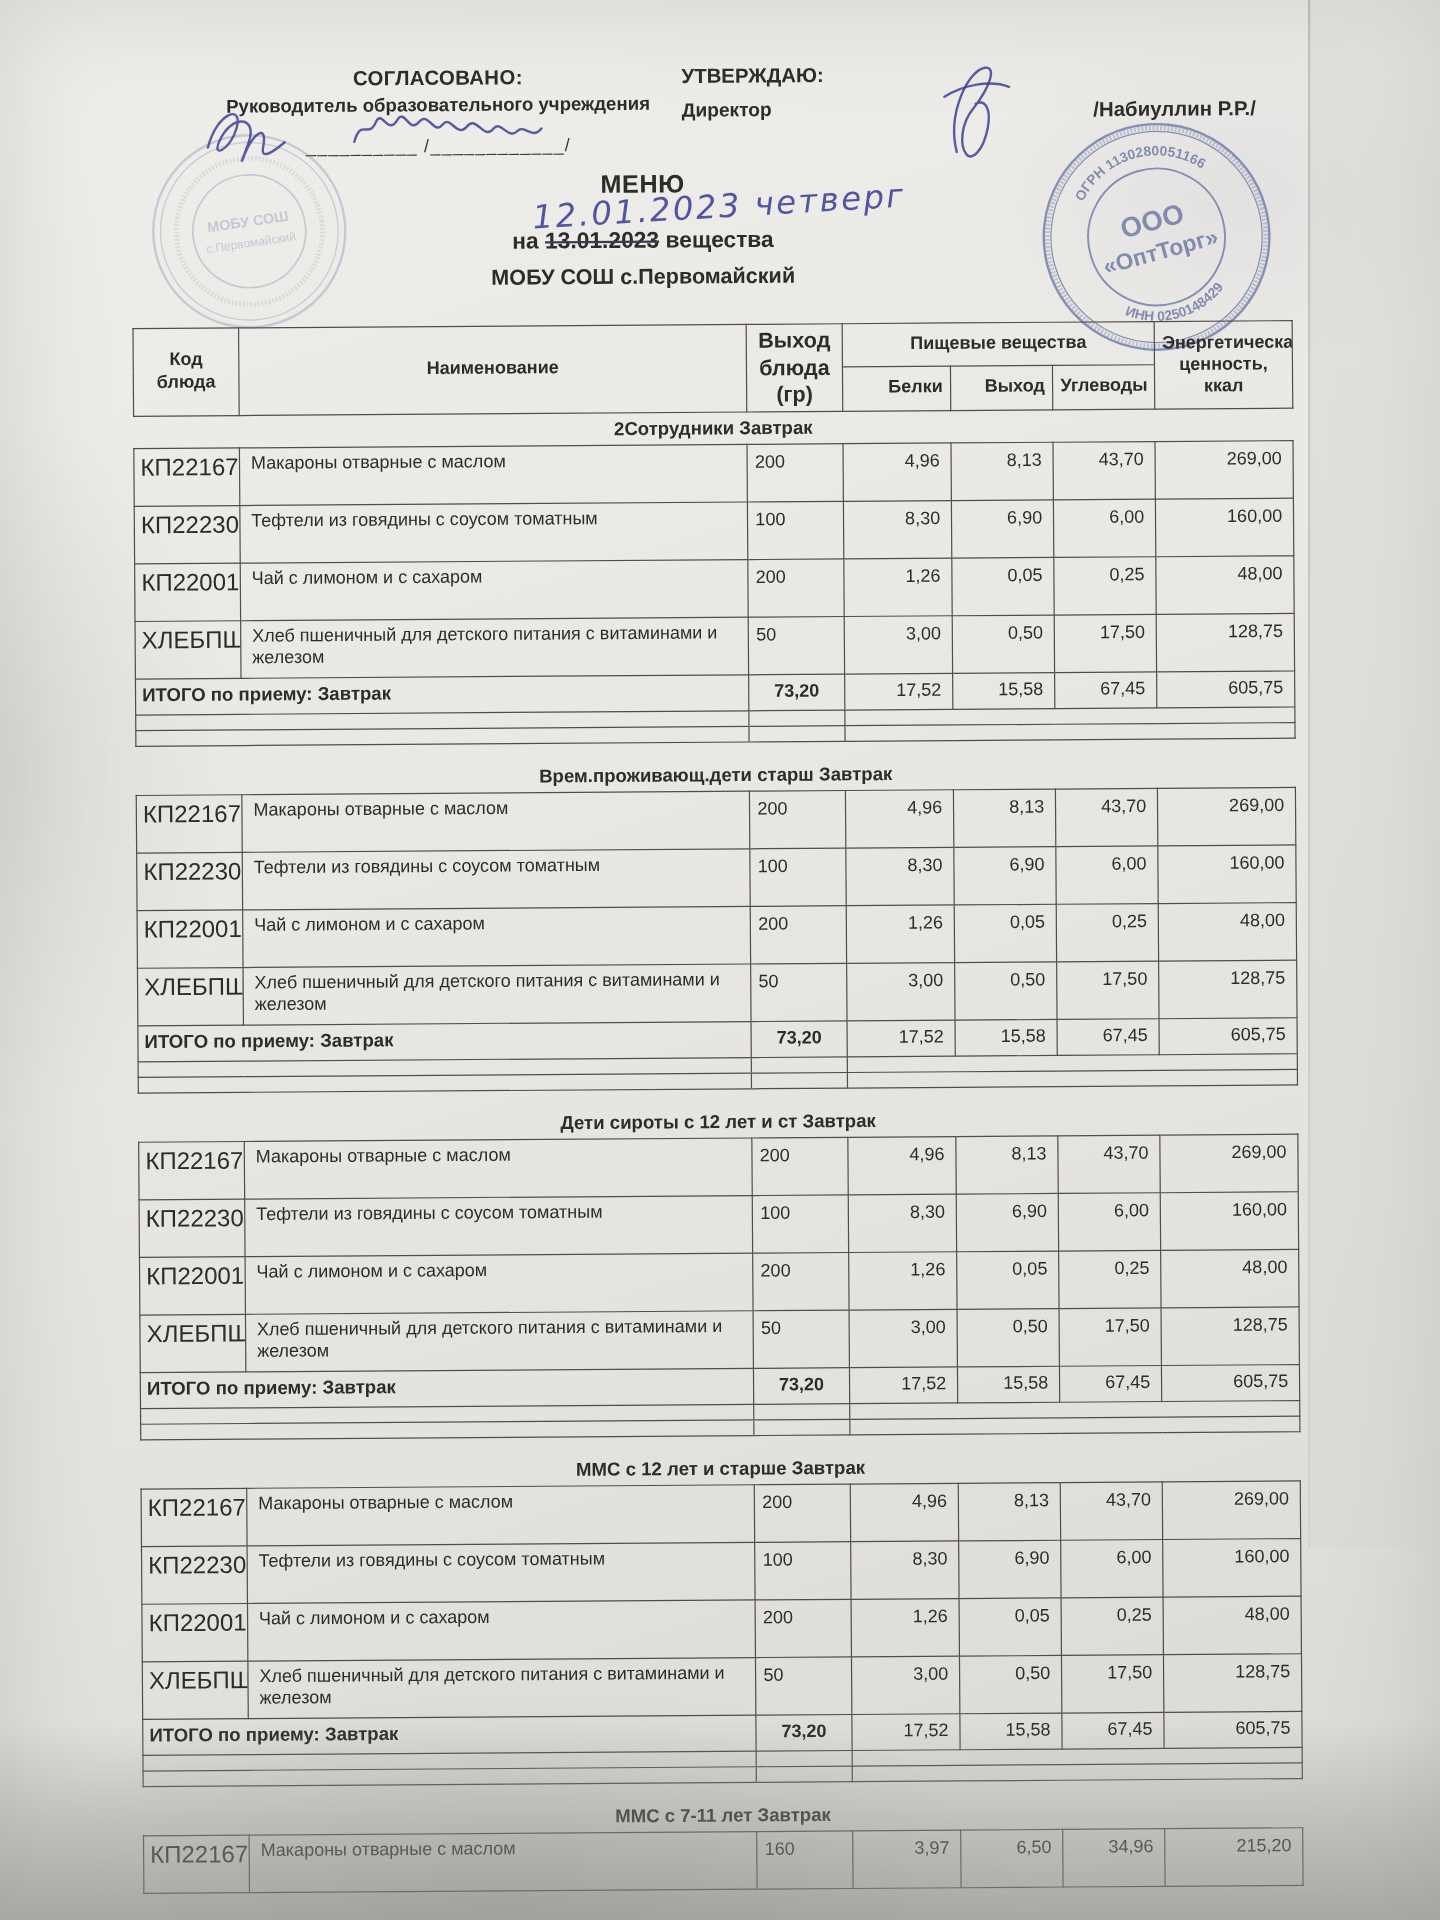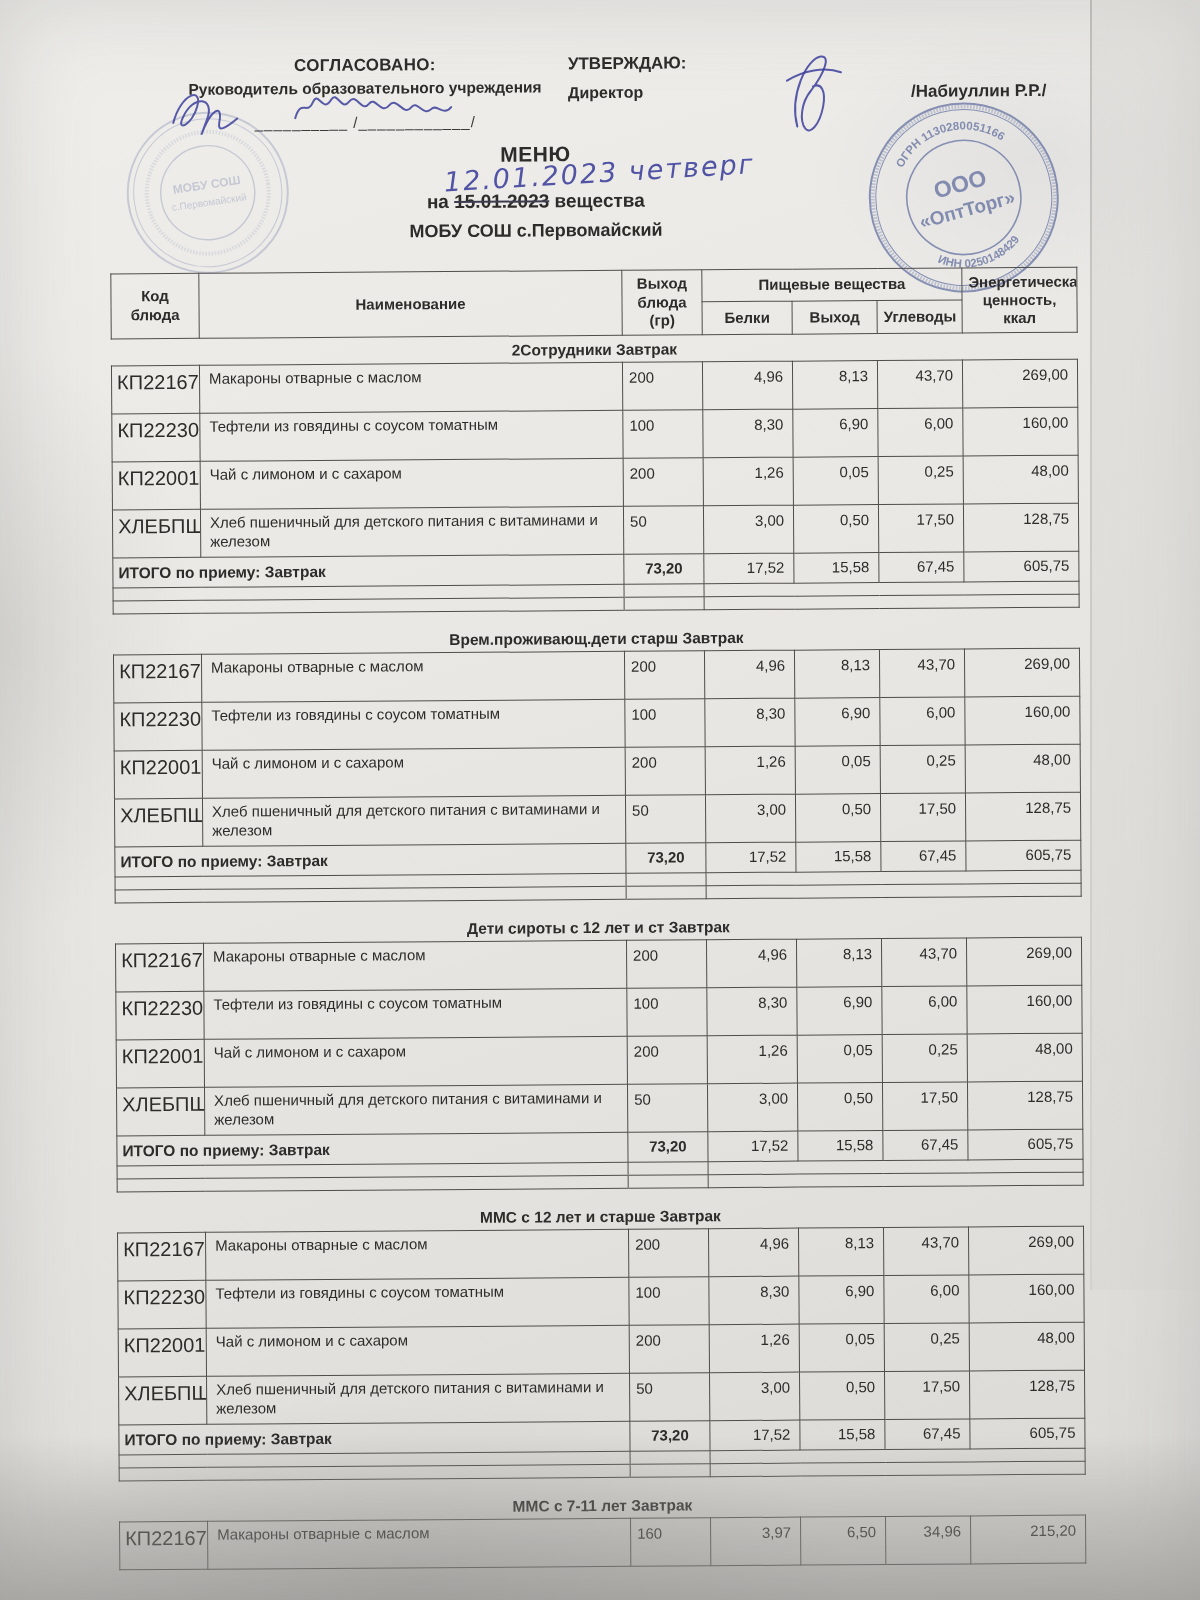--- a/index.html
+++ b/index.html
@@ -62,22 +62,22 @@
   .vendor-stamp{position:absolute;top:100px;left:868px;opacity:.80;}
   .stamp-ink{stroke:#6e7aa6;fill:none;}
   .stamp-txt{fill:#6a76a3;font-family:"Liberation Sans","DejaVu Sans",sans-serif;}
 
   
   .menu-table-wrap{position:absolute;top:270px;left:114px;width:966px;}
   table{border-collapse:collapse;table-layout:fixed;width:966px;}
   th,td{font-size:15px;color:#2d2c2a;padding:2px 6px;overflow:hidden;line-height:1.25;}
   th{border:1px solid #504e4b;font-weight:bold;text-align:center;vertical-align:middle;}
   .th-top{height:32px;}
-  .th-sub th{height:28px;}
-  .th-out{font-size:15px;}
+  .th-sub th{height:28px;text-align:right;}
+  .th-out{font-size:18px;}
   .th-energy{font-size:15px;line-height:1.2;}
   .title-row td{border:none;font-weight:bold;font-size:15.5px;text-align:center;height:22px;padding:3px 0 1px;}
   .gap-row td{border:none;height:14px;padding:0;}
   .data-row td{border:1px solid #504e4b;height:39px;vertical-align:top;}
   .cell-code{padding:4px 2px 0 5px;font-size:20px;}
   .cell-name{padding:4px 4px 0 9px;}
   .cell-out{text-align:left;padding-top:6px;}
   .cell-num{text-align:right;padding:6px 9px 0 2px;}
   .total-row td{border:1px solid #504e4b;height:25px;vertical-align:middle;}
   .total-label{font-weight:bold;font-size:15.5px;padding-left:5px;}
@@ -148,21 +148,21 @@
         </text>
         <text x="100" y="94" text-anchor="middle" class="stamp-txt" font-size="23" font-weight="bold">ООО</text>
         <text x="100" y="119" text-anchor="middle" class="stamp-txt" font-size="19" font-weight="bold">«ОптТорг»</text>
       </g>
     </svg>
 
     <div class="menu-title">МЕНЮ</div>
     <div class="handwriting">12.01.2023 четверг</div>
     <div class="menu-date">
       <span>на</span>
-      <span class="strike">15.01.2023</span>
+      <span class="strike">13.01.2023</span>
       <span>вещества</span>
     </div>
     <div class="menu-school">МОБУ СОШ с.Первомайский</div>
 
     <div class="menu-table-wrap">
       <table>
         <colgroup>
           <col style="width:88px">
             <col style="width:423px">
             <col style="width:80px">

